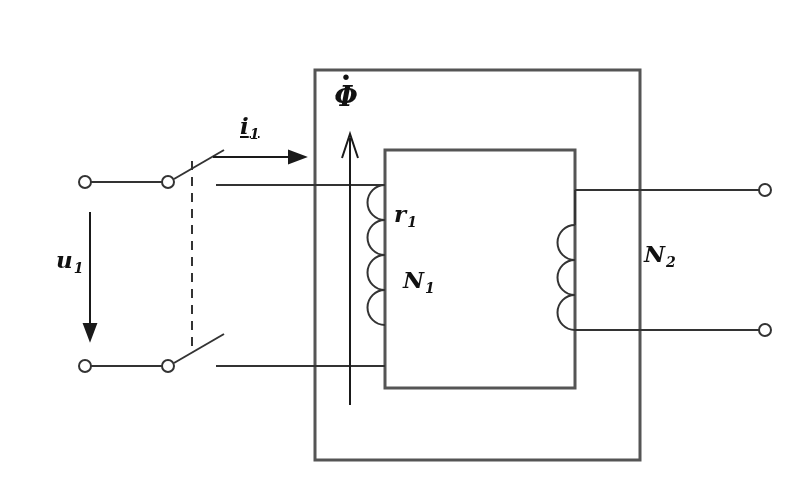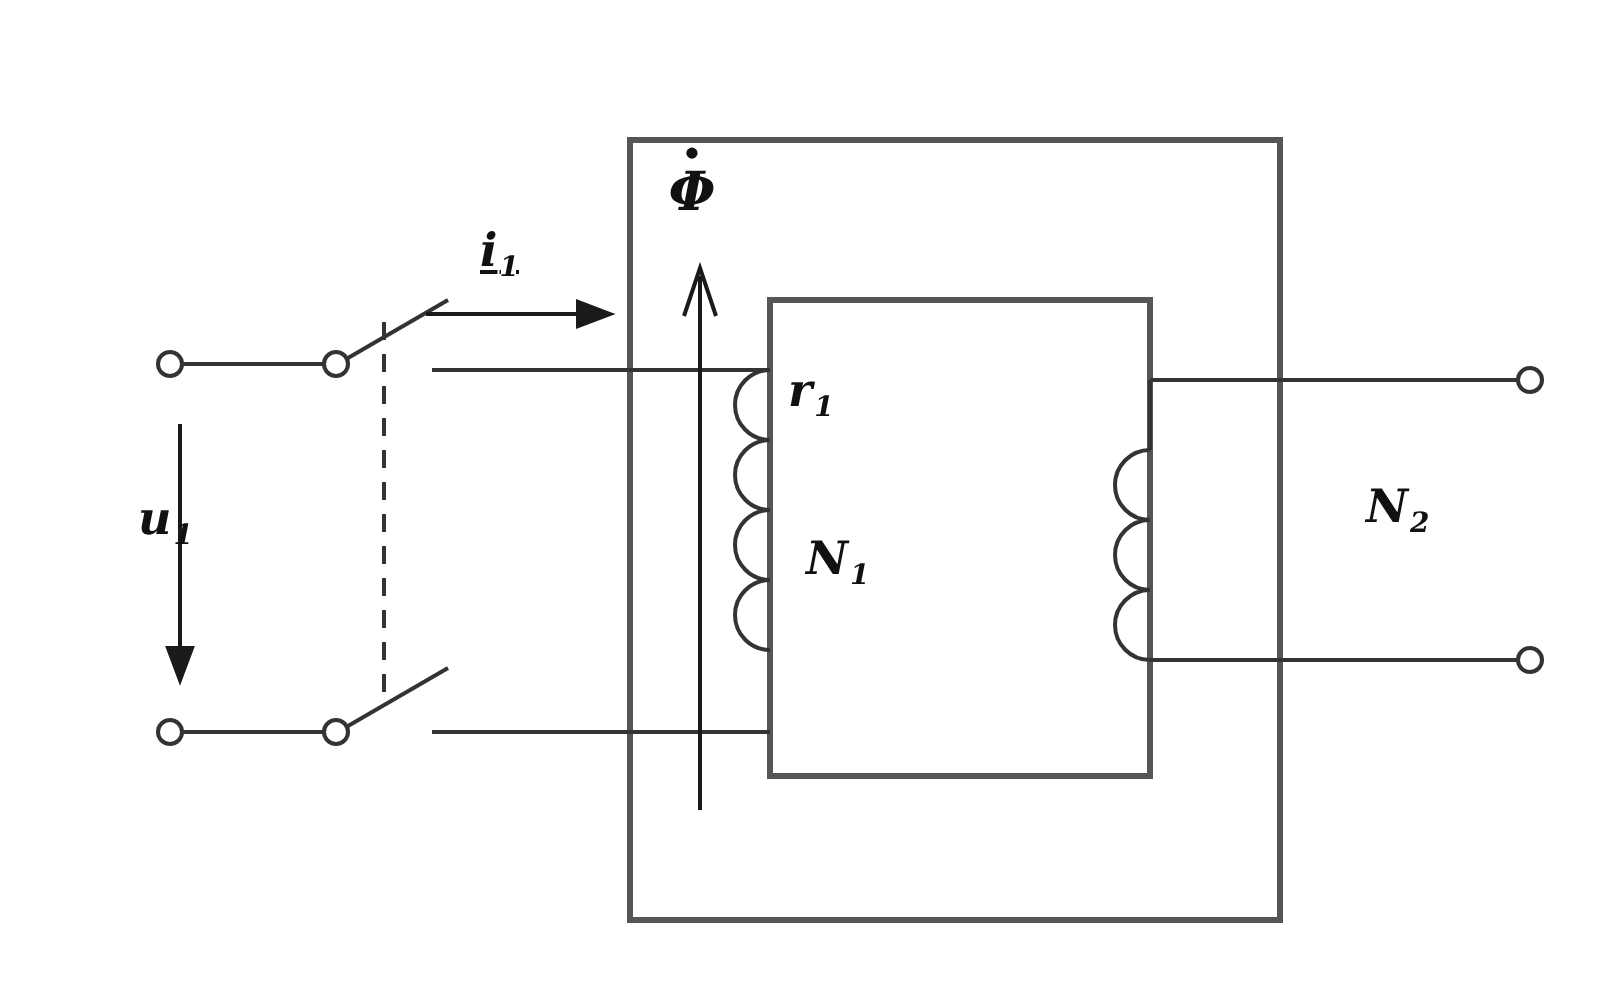--- a/index.html
+++ b/index.html
@@ -66,21 +66,21 @@
     </g>
   </svg>
 
   <div class="lbl flux" style="left:327px;top:74px;">
     <span class="dot">·</span>
     <span>Φ</span>
   </div>
 
   <div class="lbl" style="left:240px;top:114px;text-decoration:underline;"><span>i</span><sub>1</sub></div>
 
-  <div class="lbl" style="left:69px;top:248px;"><span>u</span><sub>1</sub></div>
+  <div class="lbl" style="left:56px;top:248px;"><span>u</span><sub>1</sub></div>
 
-  <div class="lbl" style="left:394px;top:184px;"><span>r</span><sub>1</sub></div>
+  <div class="lbl" style="left:394px;top:202px;"><span>r</span><sub>1</sub></div>
 
   <div class="lbl" style="left:403px;top:268px;"><span>N</span><sub>1</sub></div>
 
-  <div class="lbl" style="left:644px;top:242px;margin-left:39px;"><span>N</span><sub>2</sub></div>
+  <div class="lbl" style="left:644px;top:242px;"><span>N</span><sub>2</sub></div>
 
 </div>
 
 </body></html>

